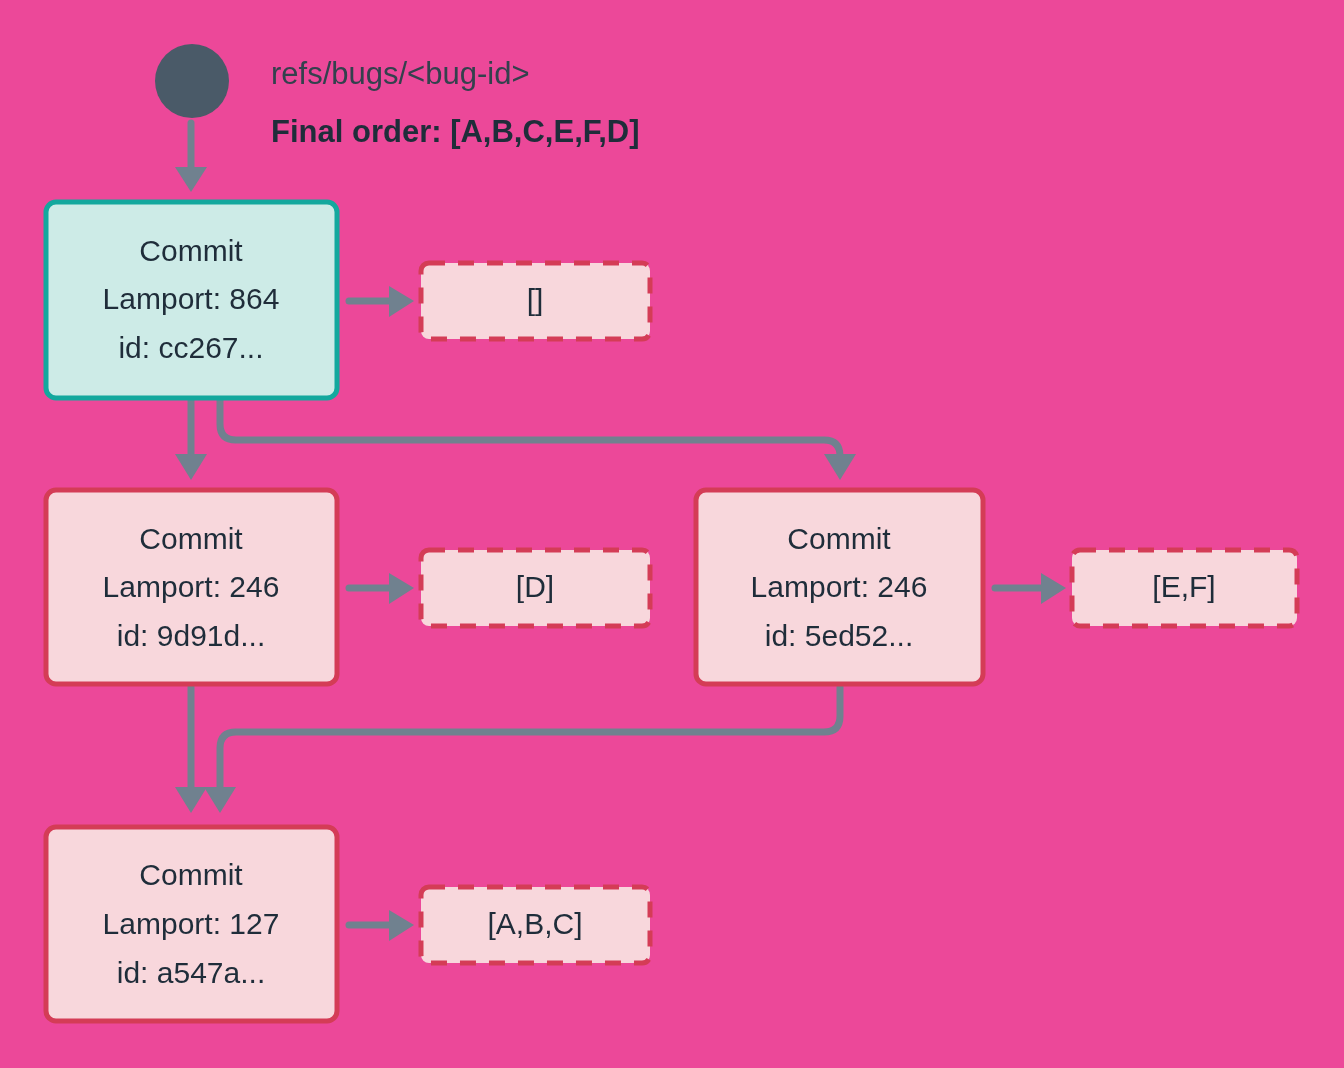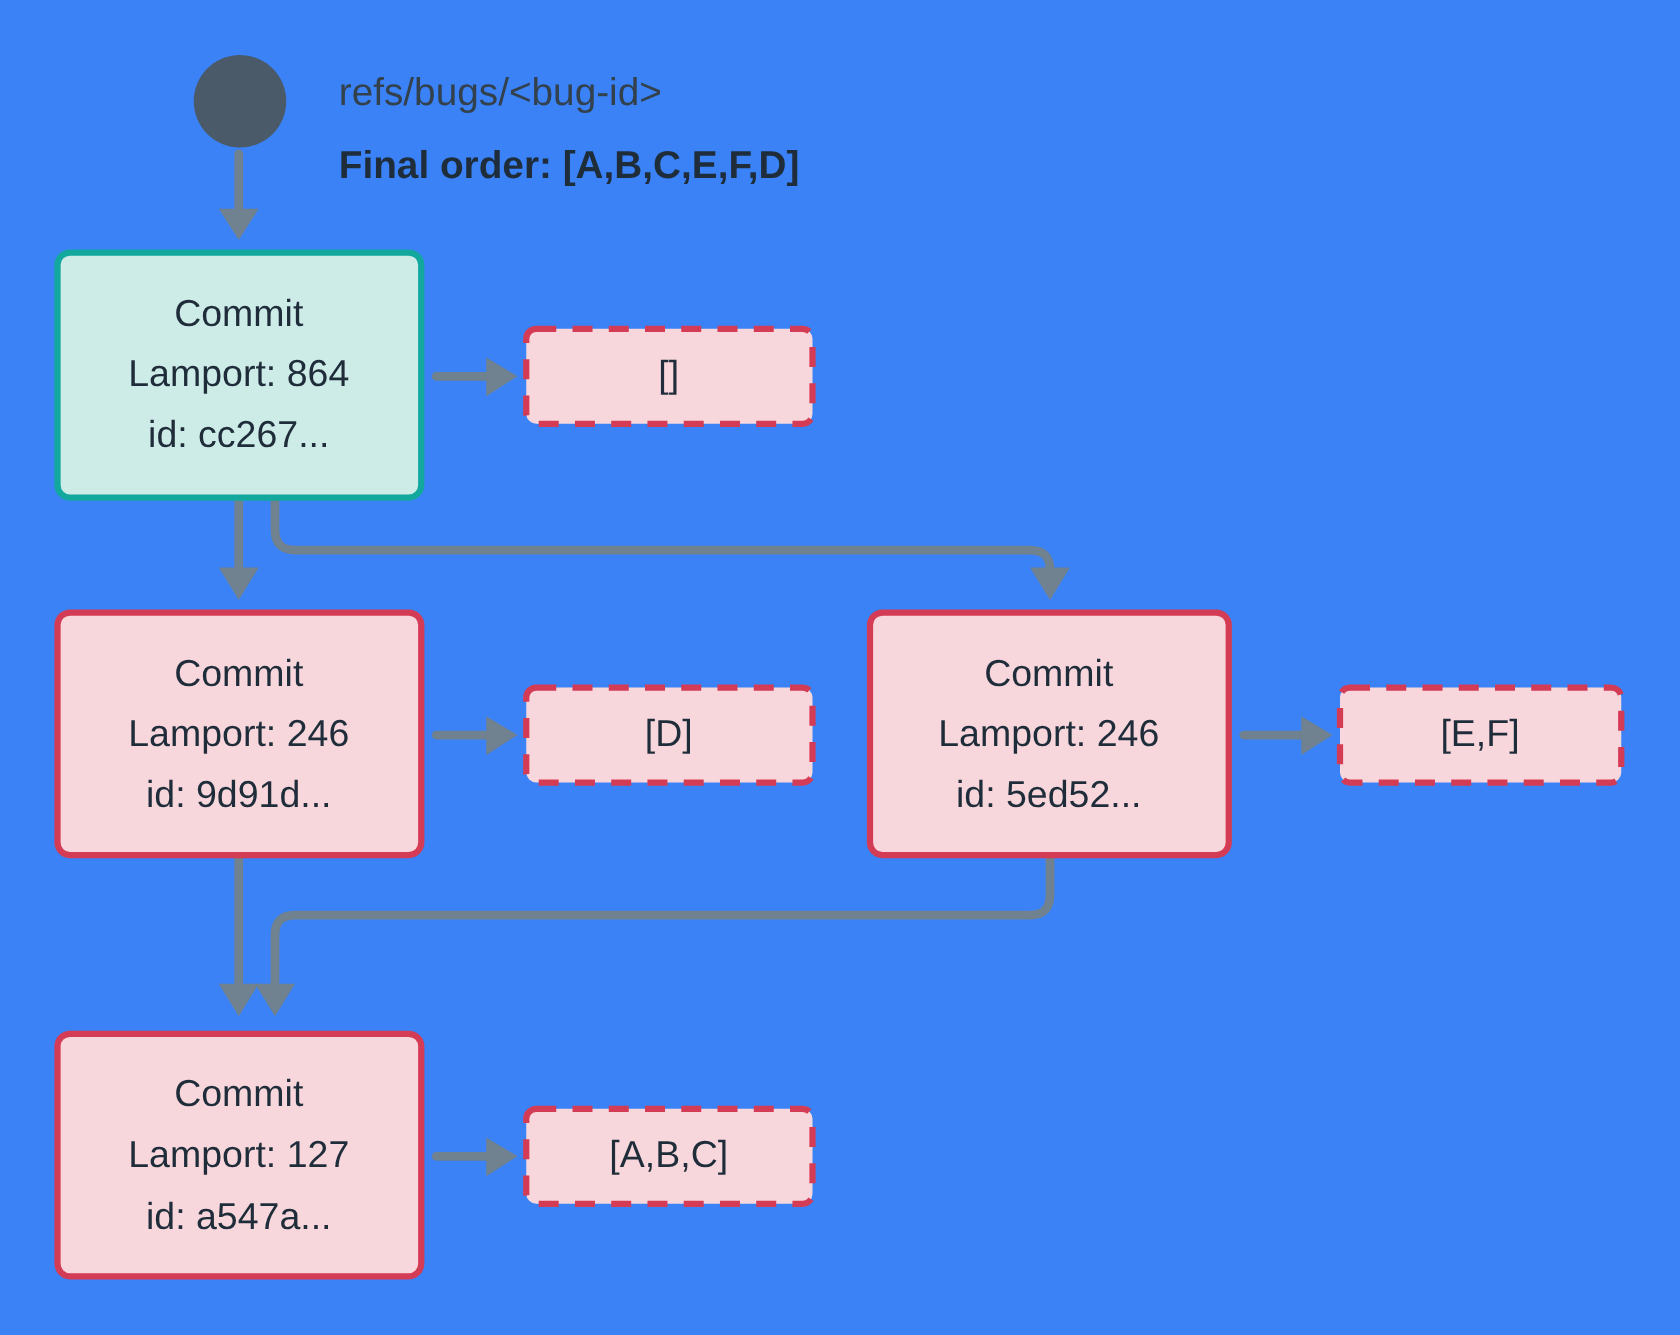--- a/index.html
+++ b/index.html
@@ -11,21 +11,21 @@
   body {
     width: 1344px;
     height: 1068px;
     font-family: "Liberation Sans", sans-serif;
     overflow: hidden;
   }
   #diagram-root {
     position: relative;
     width: 1344px;
     height: 1068px;
-    background: #3b82f6;
+    background: #ec4899;
   }
   svg.diagram-canvas {
     position: absolute;
     top: 0;
     left: 0;
     width: 1344px;
     height: 1068px;
     display: block;
   }
   .node-text {

